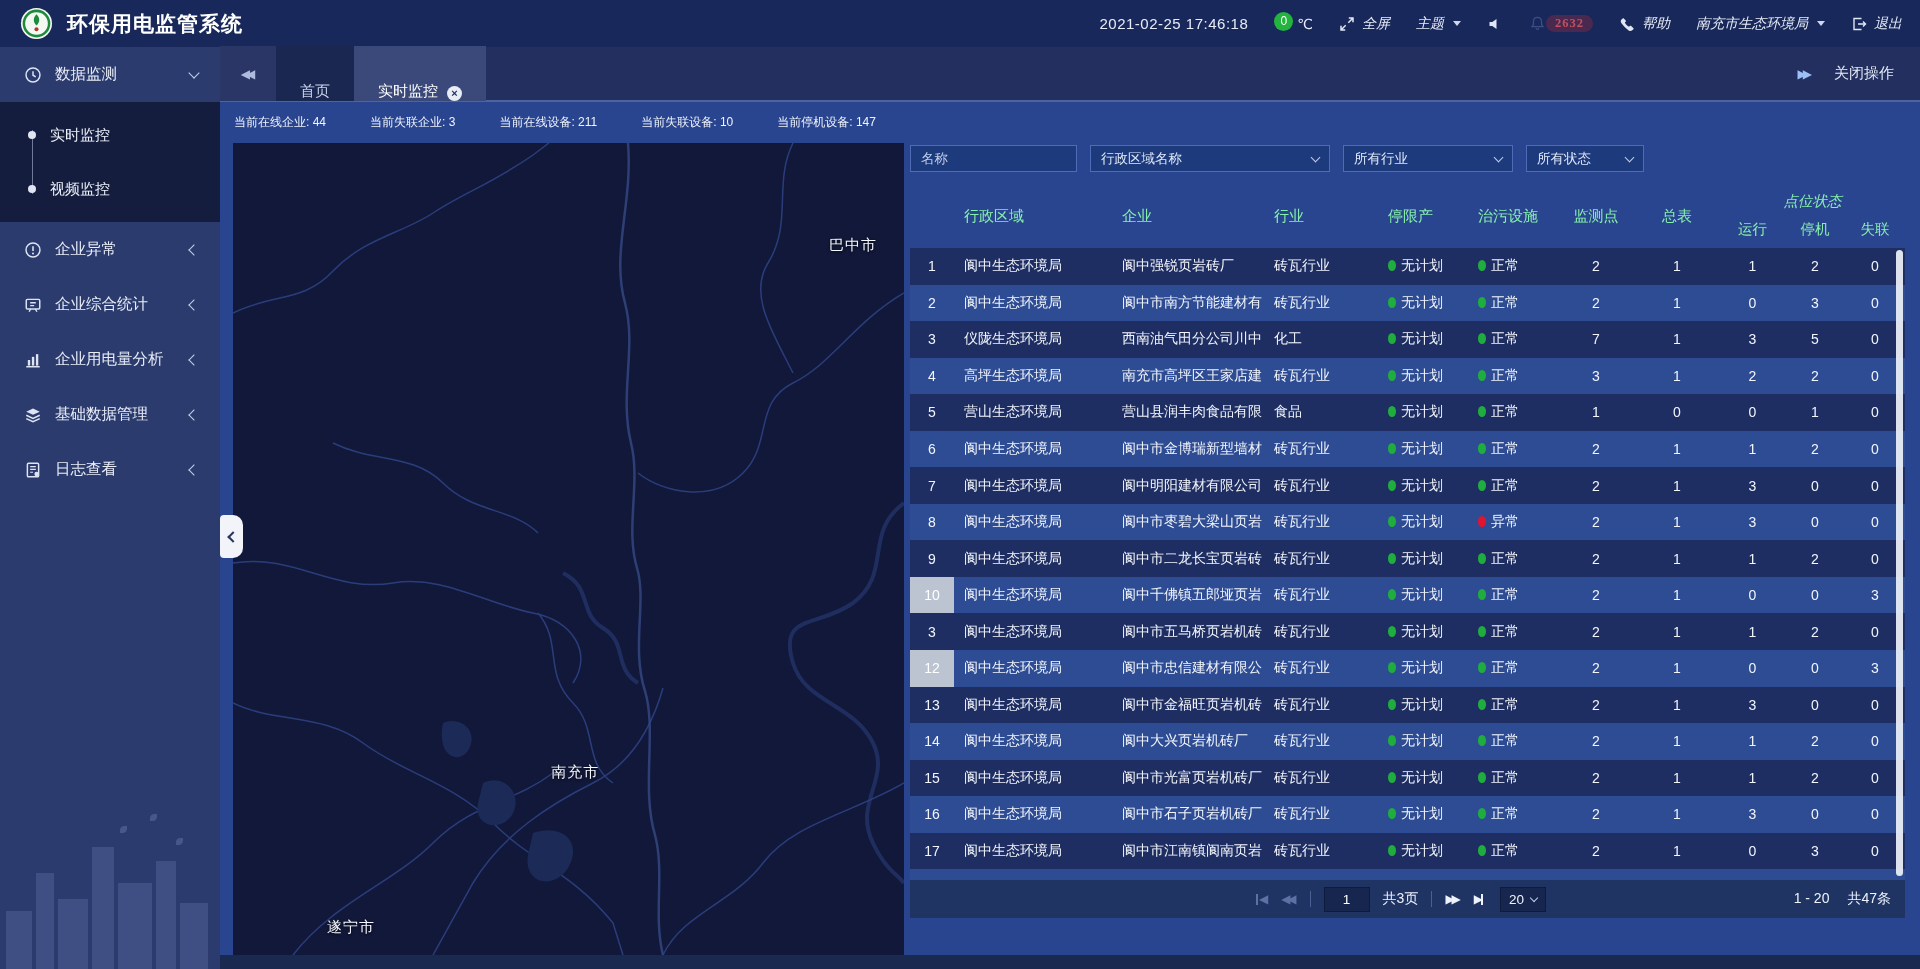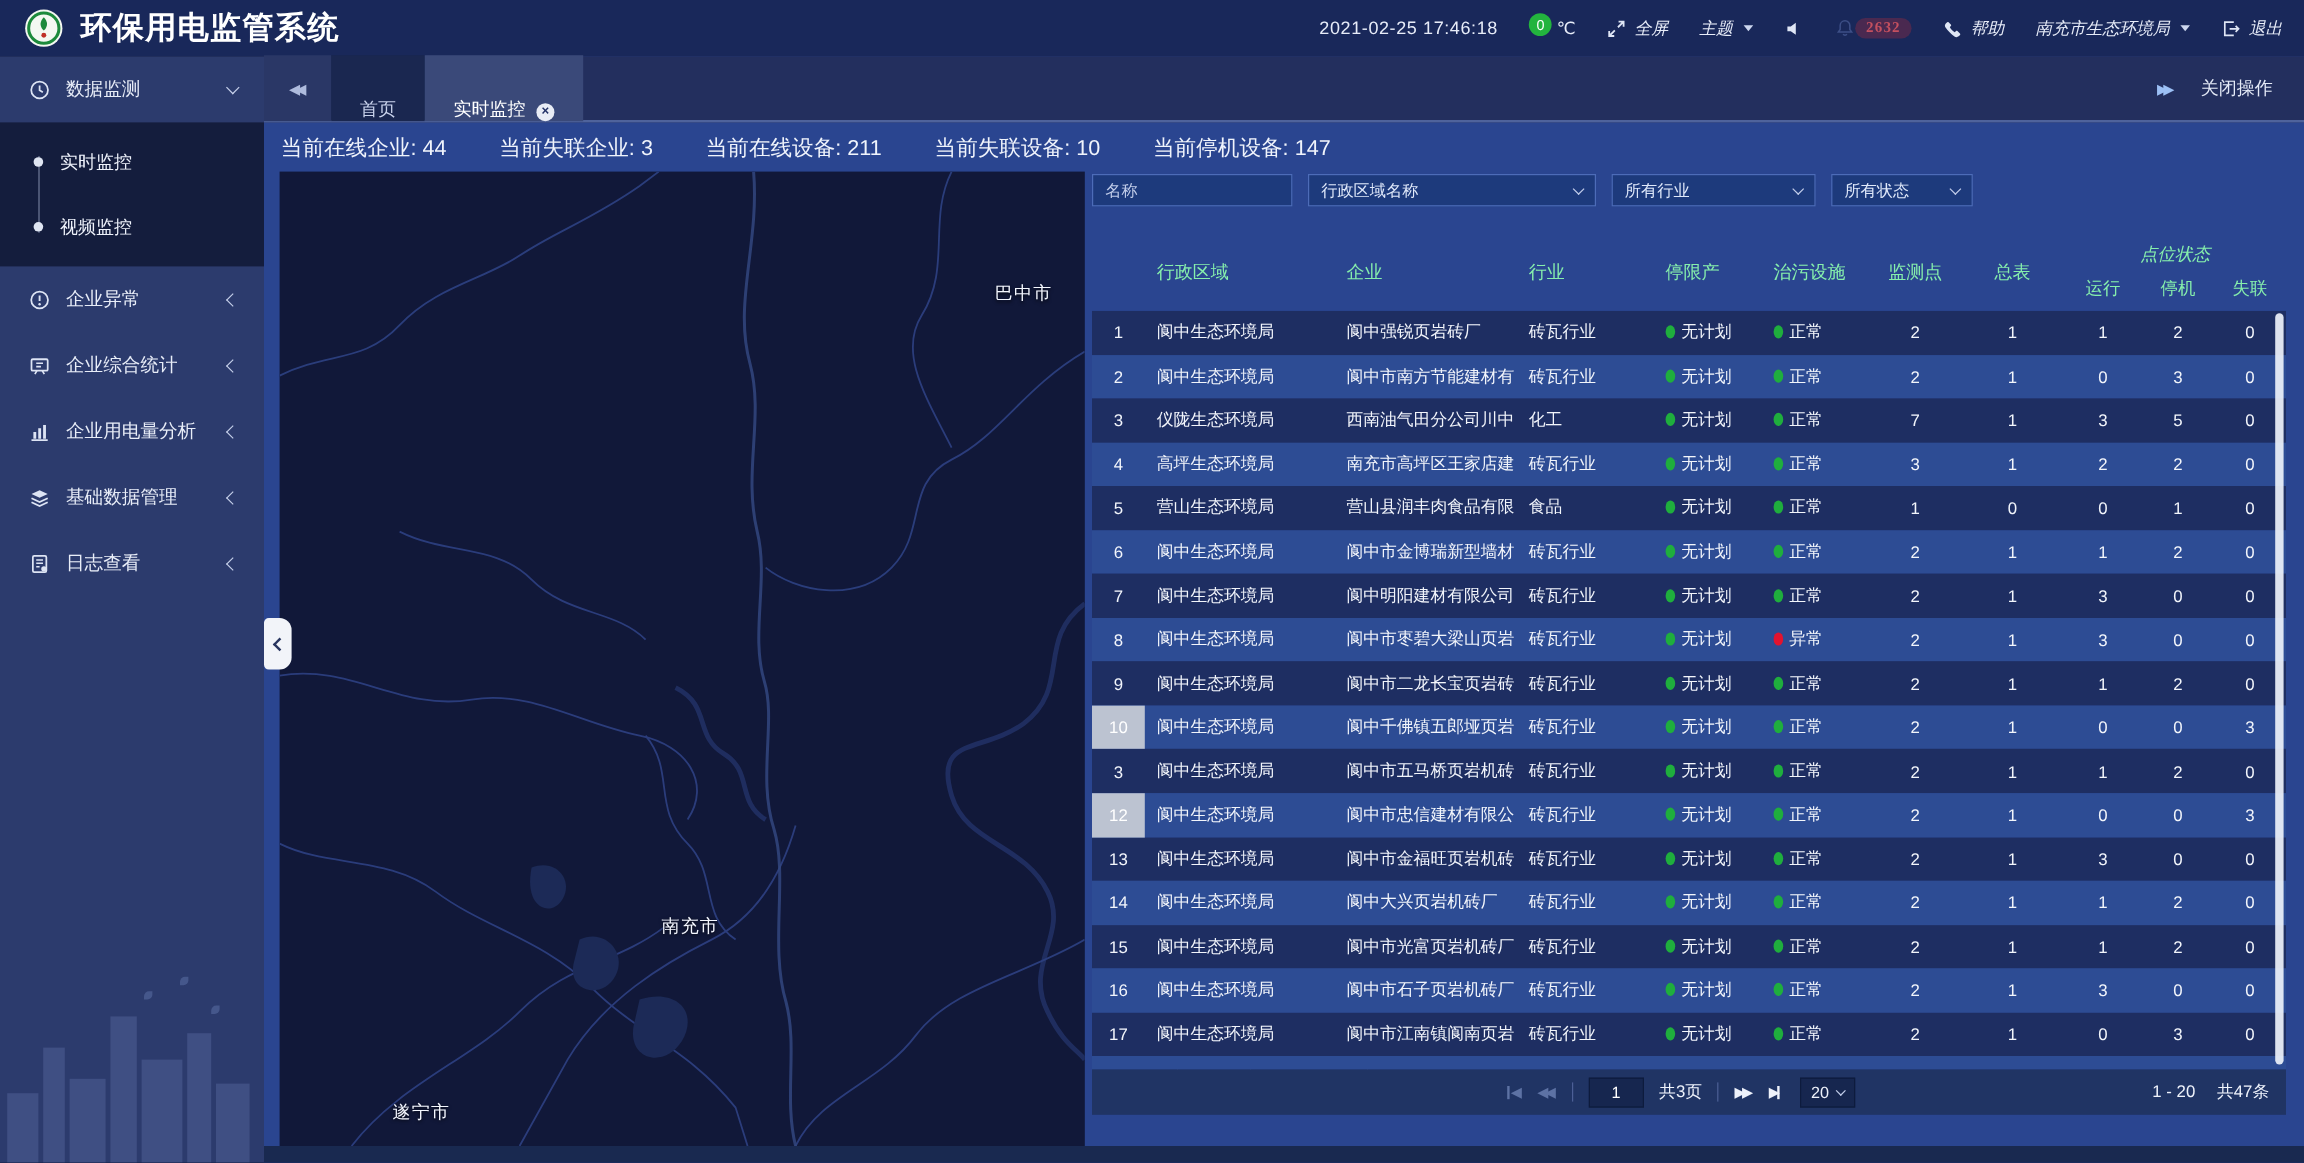--- a/index.html
+++ b/index.html
@@ -4,21 +4,21 @@
 <style>
   * { margin:0; padding:0; box-sizing:border-box; }
   html,body { width:1920px; height:969px; overflow:hidden; background:#0e1838;
     font-family:"Liberation Sans","DejaVu Sans",sans-serif; color:#eef2fb; }
   .page { position:relative; width:1920px; height:969px; display:flex; flex-direction:column; }
 
   
   .topbar { height:47px; background:#19285a; display:flex; align-items:center; flex:0 0 47px; padding:0 18px 0 20px; }
   .brand { display:flex; align-items:center; gap:14px; }
   .brand svg { width:33px; height:33px; }
-  .app-title { font-size:26px; font-weight:bold; letter-spacing:1px; color:#ffffff; }
+  .app-title { font-size:21px; font-weight:bold; letter-spacing:1px; color:#ffffff; }
   .topbar-right { margin-left:auto; display:flex; align-items:center; gap:26px; font-size:14px; color:#e7ecf8; }
   .dt { font-size:15px; letter-spacing:.5px; }
   .temp { display:flex; align-items:flex-start; gap:4px; }
   .temp-circle { width:19px; height:19px; border-radius:50%; background:#23b43e; color:#fff; font-size:12px;
     display:flex; align-items:center; justify-content:center; margin-top:-4px; }
   .tb-item { display:flex; align-items:center; gap:7px; cursor:default;font-style:italic; }
   .tb-item svg { width:16px; height:16px; color:#dfe6f5; }
   .caret { width:0; height:0; border-left:4.5px solid transparent; border-right:4.5px solid transparent;
     border-top:5px solid #cdd7ef; display:inline-block; margin-left:2px; }
   .bell-wrap { display:flex; align-items:flex-end; gap:0;font-family:Liberation Serif, serif; }
@@ -58,41 +58,41 @@
     color:#aebbdd; font-size:12px; letter-spacing:-4px; background:#2a3766; cursor:pointer; padding-right:4px; }
   .tab-arrow.right { background:transparent; color:#9cc0f5; width:auto; padding:0 8px; }
   .tab { height:55px; display:flex; align-items:flex-end; padding:0 24px; font-size:15px; color:#c9d3ec;
     background:#1a2750; cursor:pointer; gap:9px; }
   .tab.active { background:#3a4979; color:#ffffff; }
   .tab-close { width:15px; height:15px; border-radius:50%; background:#e8ecf5; color:#223166;
     font-size:11px; line-height:14px; text-align:center; font-weight:bold; cursor:pointer; }
   .close-ops { color:#e4eaf7; font-size:15px; margin:0 26px 0 18px; cursor:pointer; }
 
   .statsbar { height:41px; flex:0 0 41px; display:flex; align-items:center; padding-left:14px;
-    gap:44px; font-size:18px; color:#f0f4fc; }
+    gap:44px; font-size:12px; color:#f0f4fc; }
 
   .body-row { flex:0 0 812px; height:812px; display:flex; padding:0 15px 0 13px; gap:6px; }
   .footer-strip { flex:1; background:#192950; }
 
   
   .map { width:671px; flex:0 0 671px; height:812px; position:relative; background:#111839; overflow:hidden; }
   .map svg.geo { position:absolute; inset:0; }
   .map-label { position:absolute; transform:translate(-50%,-50%); font-size:15px; color:#f4f7ff;
     text-shadow:0 1px 3px rgba(0,0,0,.8); letter-spacing:1px; white-space:nowrap; }
   .pin { position:absolute; width:20px; height:20px; transform:translate(-50%,-100%); }
   .pin-inner { width:19px; height:19px; background:radial-gradient(circle at 35% 32%, #ff7078 8%, #e7212f 55%, #c41322);
     border-radius:50% 50% 50% 0; transform:rotate(-45deg); box-shadow:2px 2px 3px rgba(0,0,0,.45); }
   .collapse-handle { position:absolute; left:220px; top:515px; width:23px; height:43px; background:#f2f4f9;
     border-radius:4px 10px 10px 4px; display:flex; align-items:center; justify-content:center; cursor:pointer; z-index:5; }
   .collapse-handle span { width:8px; height:8px; border-left:2px solid #28355f; border-bottom:2px solid #28355f;
     transform:rotate(45deg); margin-left:3px; }
 
   
   .panel { flex:1; display:flex; flex-direction:column; padding-top:2px; min-width:0; position:relative; }
-  .filters { height:27px; flex:0 0 27px; display:flex; gap:13px; margin-bottom:23px; }
+  .filters { height:27px; flex:0 0 27px; display:flex; gap:13px; margin-bottom:12px; }
   .f-input, .f-select { height:27px; background:#1d3a7c; border:1px solid #4d6cb8; color:#dfe8fa;
     font-size:13.5px; display:flex; align-items:center; padding:0 10px; }
   input.f-input { width:167px; outline:none; font-family:inherit; }
   input.f-input::placeholder { color:#c2cdea; }
   .f-select { justify-content:space-between; cursor:pointer; }
   .f-select .sel-caret { width:7px; height:7px; border-right:1.4px solid #c2cdea; border-bottom:1.4px solid #c2cdea;
     transform:rotate(45deg); margin-top:-3px; margin-left:14px; }
   .f-select.region { width:240px; }
   .f-select.industry { width:170px; }
   .f-select.status { width:118px; }

